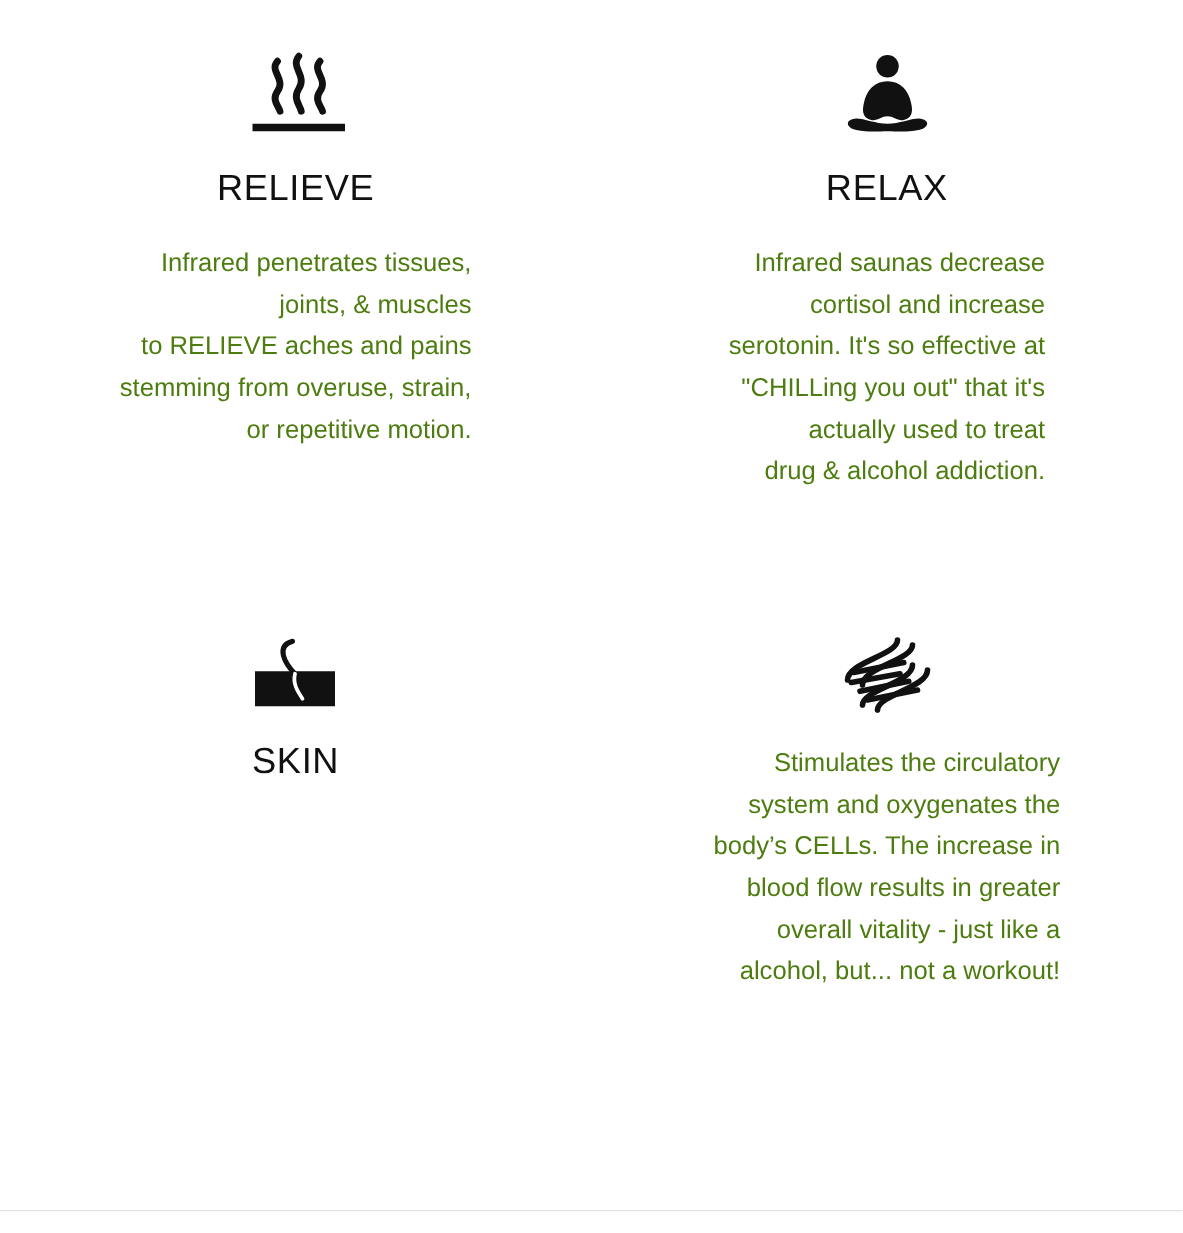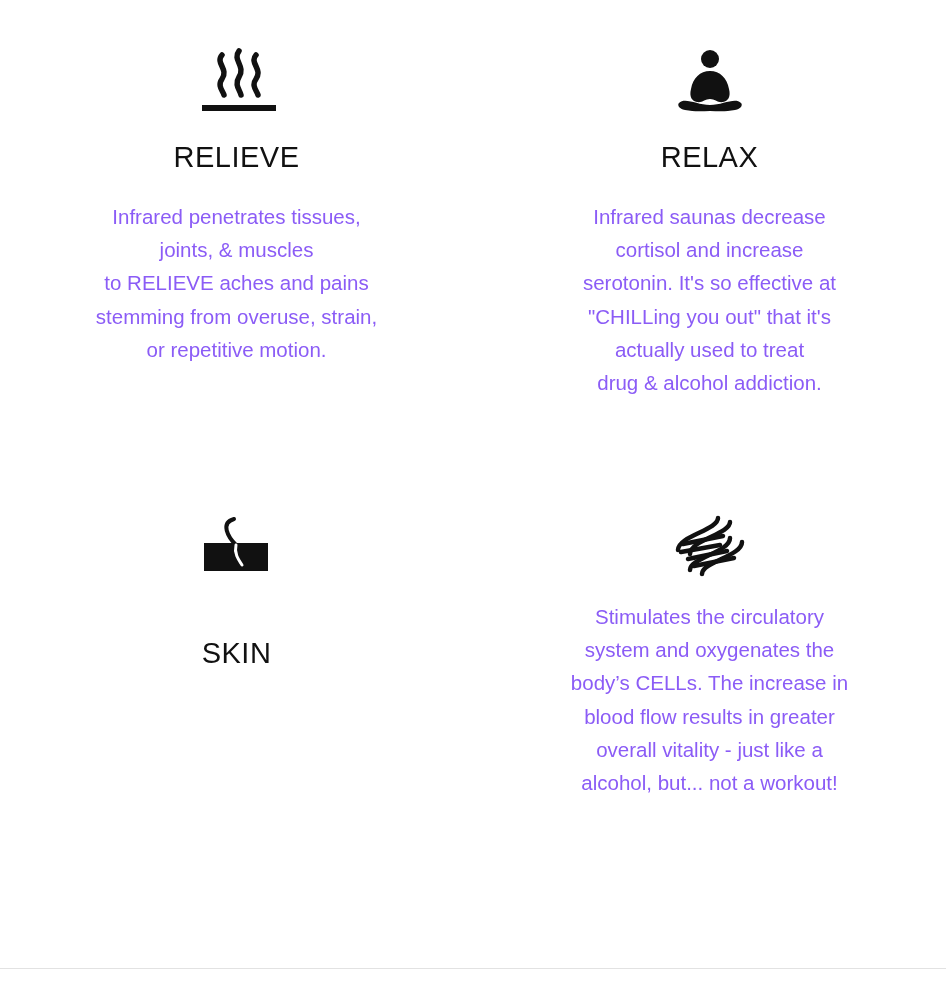--- a/index.html
+++ b/index.html
@@ -13,21 +13,21 @@
     font-family: "Liberation Sans", sans-serif;
     color: #1b1b1b;
     overflow: hidden;
   }
   .benefits-grid {
     display: grid;
     grid-template-columns: 1fr 1fr;
     grid-template-rows: 470px 470px;
     width: 946px;
     box-sizing: border-box;
-    padding-top: 22px;
+    padding-top: 16px;
   }
   .benefit {
     display: flex;
     flex-direction: column;
     align-items: center;
     box-sizing: border-box;
     padding: 0 40px;
   }
   .icon-wrap {
     height: 120px;
@@ -41,32 +41,32 @@
     letter-spacing: 0.5px;
     font-weight: 400;
     color: #111111;
     margin: 0 0 26px 0;
     text-align: center;
     line-height: 1.1;
   }
   .benefit-body {
     font-size: 20.5px;
     line-height: 1.62;
-    text-align: center;
-    color: #8b5cf6;
+    text-align: right;
+    color: #4d7c0f;
     white-space: pre-line;
     max-width: 330px;
   }
   
   .cell-relieve .icon-wrap { padding-left: 4px; }
   .cell-relax  .icon-wrap { padding-left: 0; }
   .cell-skin   .icon-wrap { height: 108px; }
   .cell-stim   .icon-wrap { height: 108px; }
   .cell-skin .benefit-title,
-  .cell-stim .benefit-title { margin-top: 38px; }
+  .cell-stim .benefit-title { }
   .bottom-rule {
     position: absolute;
     left: 0;
     top: 968px;
     width: 946px;
     height: 1px;
     background: #e2e2e2;
   }
 </style>
 </head>

